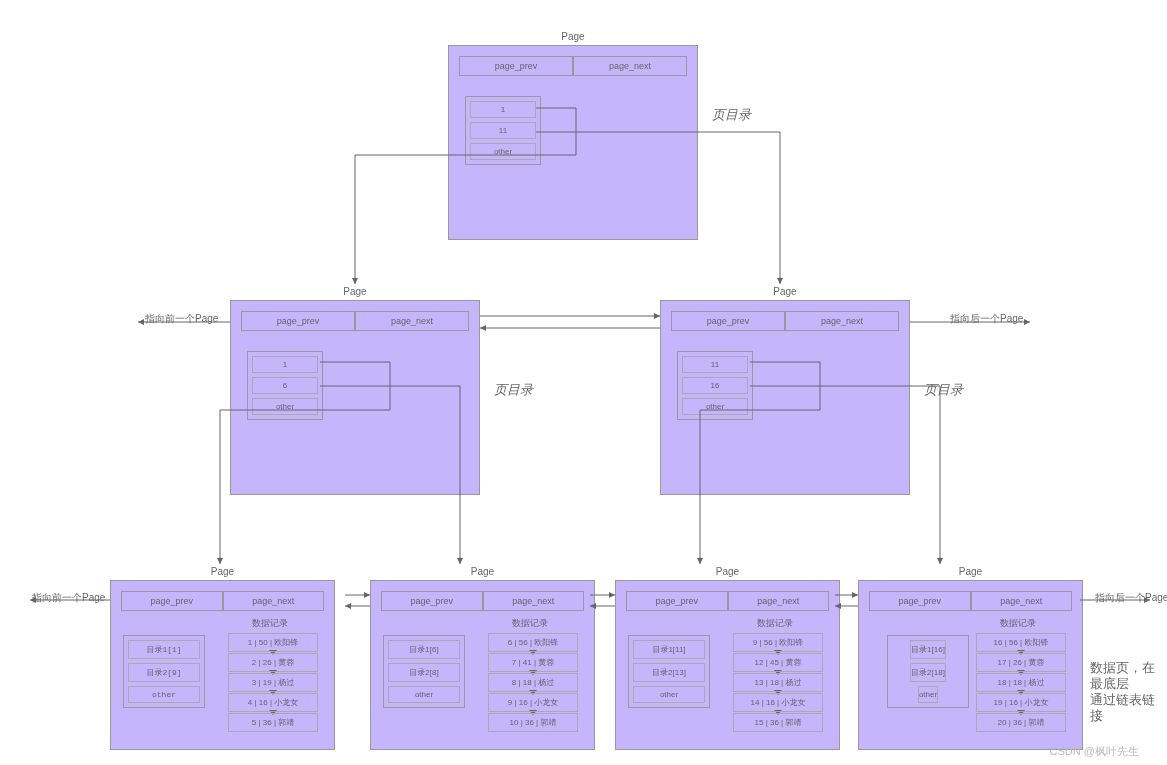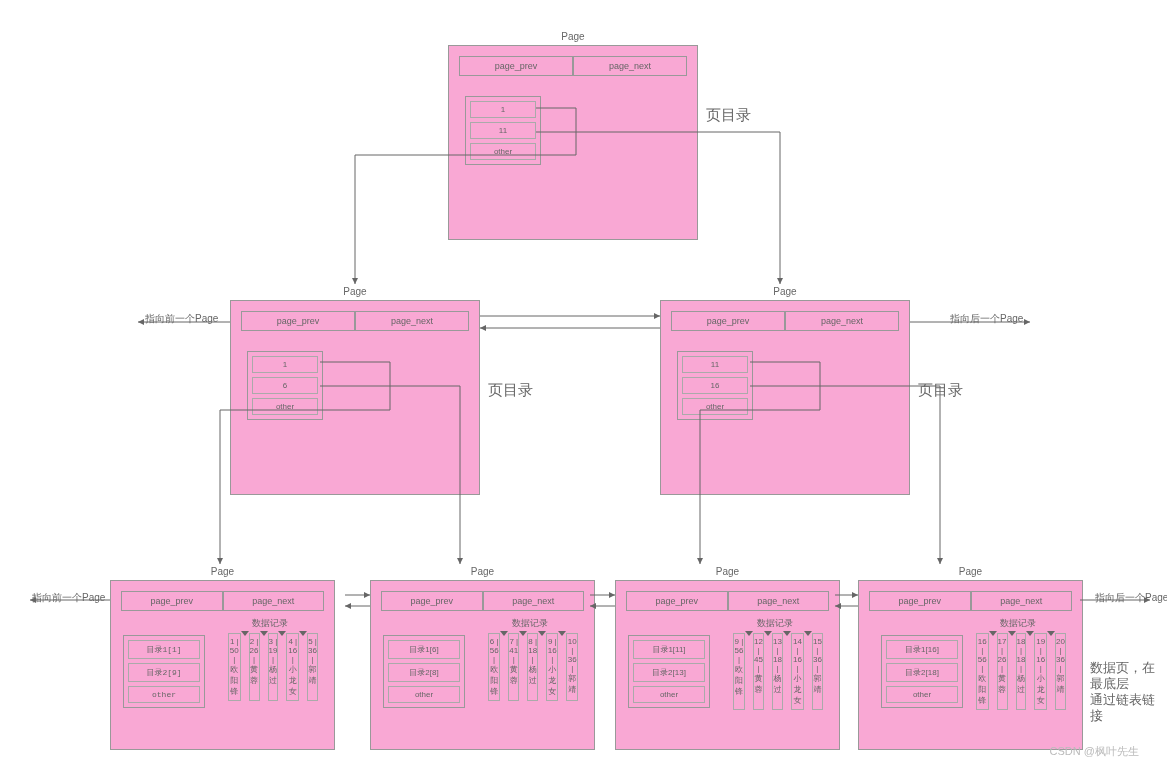--- a/index.html
+++ b/index.html
@@ -8,21 +8,21 @@
     font-size: 9px;
     background: #fff;
     width: 1167px;
     height: 765px;
     position: relative;
     overflow: hidden;
   }
   .page {
     position: absolute;
     border: 1px solid #999;
-    background: #f9a8d4;
+    background: #c4b5fd;
     box-sizing: border-box;
   }
   .page-title {
     position: absolute;
     top: -15px;
     left: 50%;
     transform: translateX(-50%);
     color: #666;
     font-size: 10px;
   }
@@ -41,27 +41,27 @@
     left: 16px;
     border: 1px solid #999;
     padding: 4px;
     display: flex;
     flex-direction: column;
     gap: 4px;
     width: 66px;
   }
   .entries.wide { width: 72px; }
   .entry { border: 1px solid #aaa; font-size: 8px; color: #666; text-align: center; padding: 3px 0; }
-  .side-label { position: absolute; font-size: 15px; color: #666; }
+  .side-label { position: absolute; font-size: 13px; color: #666; font-style: italic; }
   .records {
     position: absolute;
     top: 52px;
     right: 16px;
     display: flex;
-    flex-direction: row;
+    flex-direction: column;
     gap: 0;
     width: 90px;
   }
   .rec-title { position: absolute; top: -16px; right: 30px; font-size: 9px; color: #666; }
   .rec { border: 1px solid #aaa; font-size: 8px; color: #666; text-align: center; padding: 3px 0; position: relative; }
   .rec-arrow { width: 0; height: 0; border-left: 4px solid transparent; border-right: 4px solid transparent; border-top: 5px solid #666; margin: -2px auto; }
   .txt { position: absolute; font-size: 10px; color: #666; white-space: nowrap; }
   .watermark { position: absolute; right: 28px; bottom: 6px; font-size: 11px; color: #bbb; }
   svg.lines { position: absolute; top: 0; left: 0; pointer-events: none; }
 </style>
@@ -203,21 +203,21 @@
         <div class="rec">15 | 36 | 郭靖</div>
 
     </div>
     </div>
     <div class="page" style="left: 858px; top: 580px; width: 225px; height: 170px;">
     <div class="page-title">Page</div>
     <div class="ptr-row">
       <div class="ptr">page_prev</div>
       <div class="ptr">page_next</div>
     </div>
-    <div class="entries wide" style="top:54px; left:22px;">
+    <div class="entries wide" style="top:54px; left:28px;align-items:center;">
       <div class="entry">目录1[16]</div>
         <div class="entry">目录2[18]</div>
         <div class="entry">other</div>
     </div>
     <div class="records">
       <div class="rec-title">数据记录</div>
 
         <div class="rec">16 | 56 | 欧阳锋</div>
         <div class="rec-arrow"></div>
 

